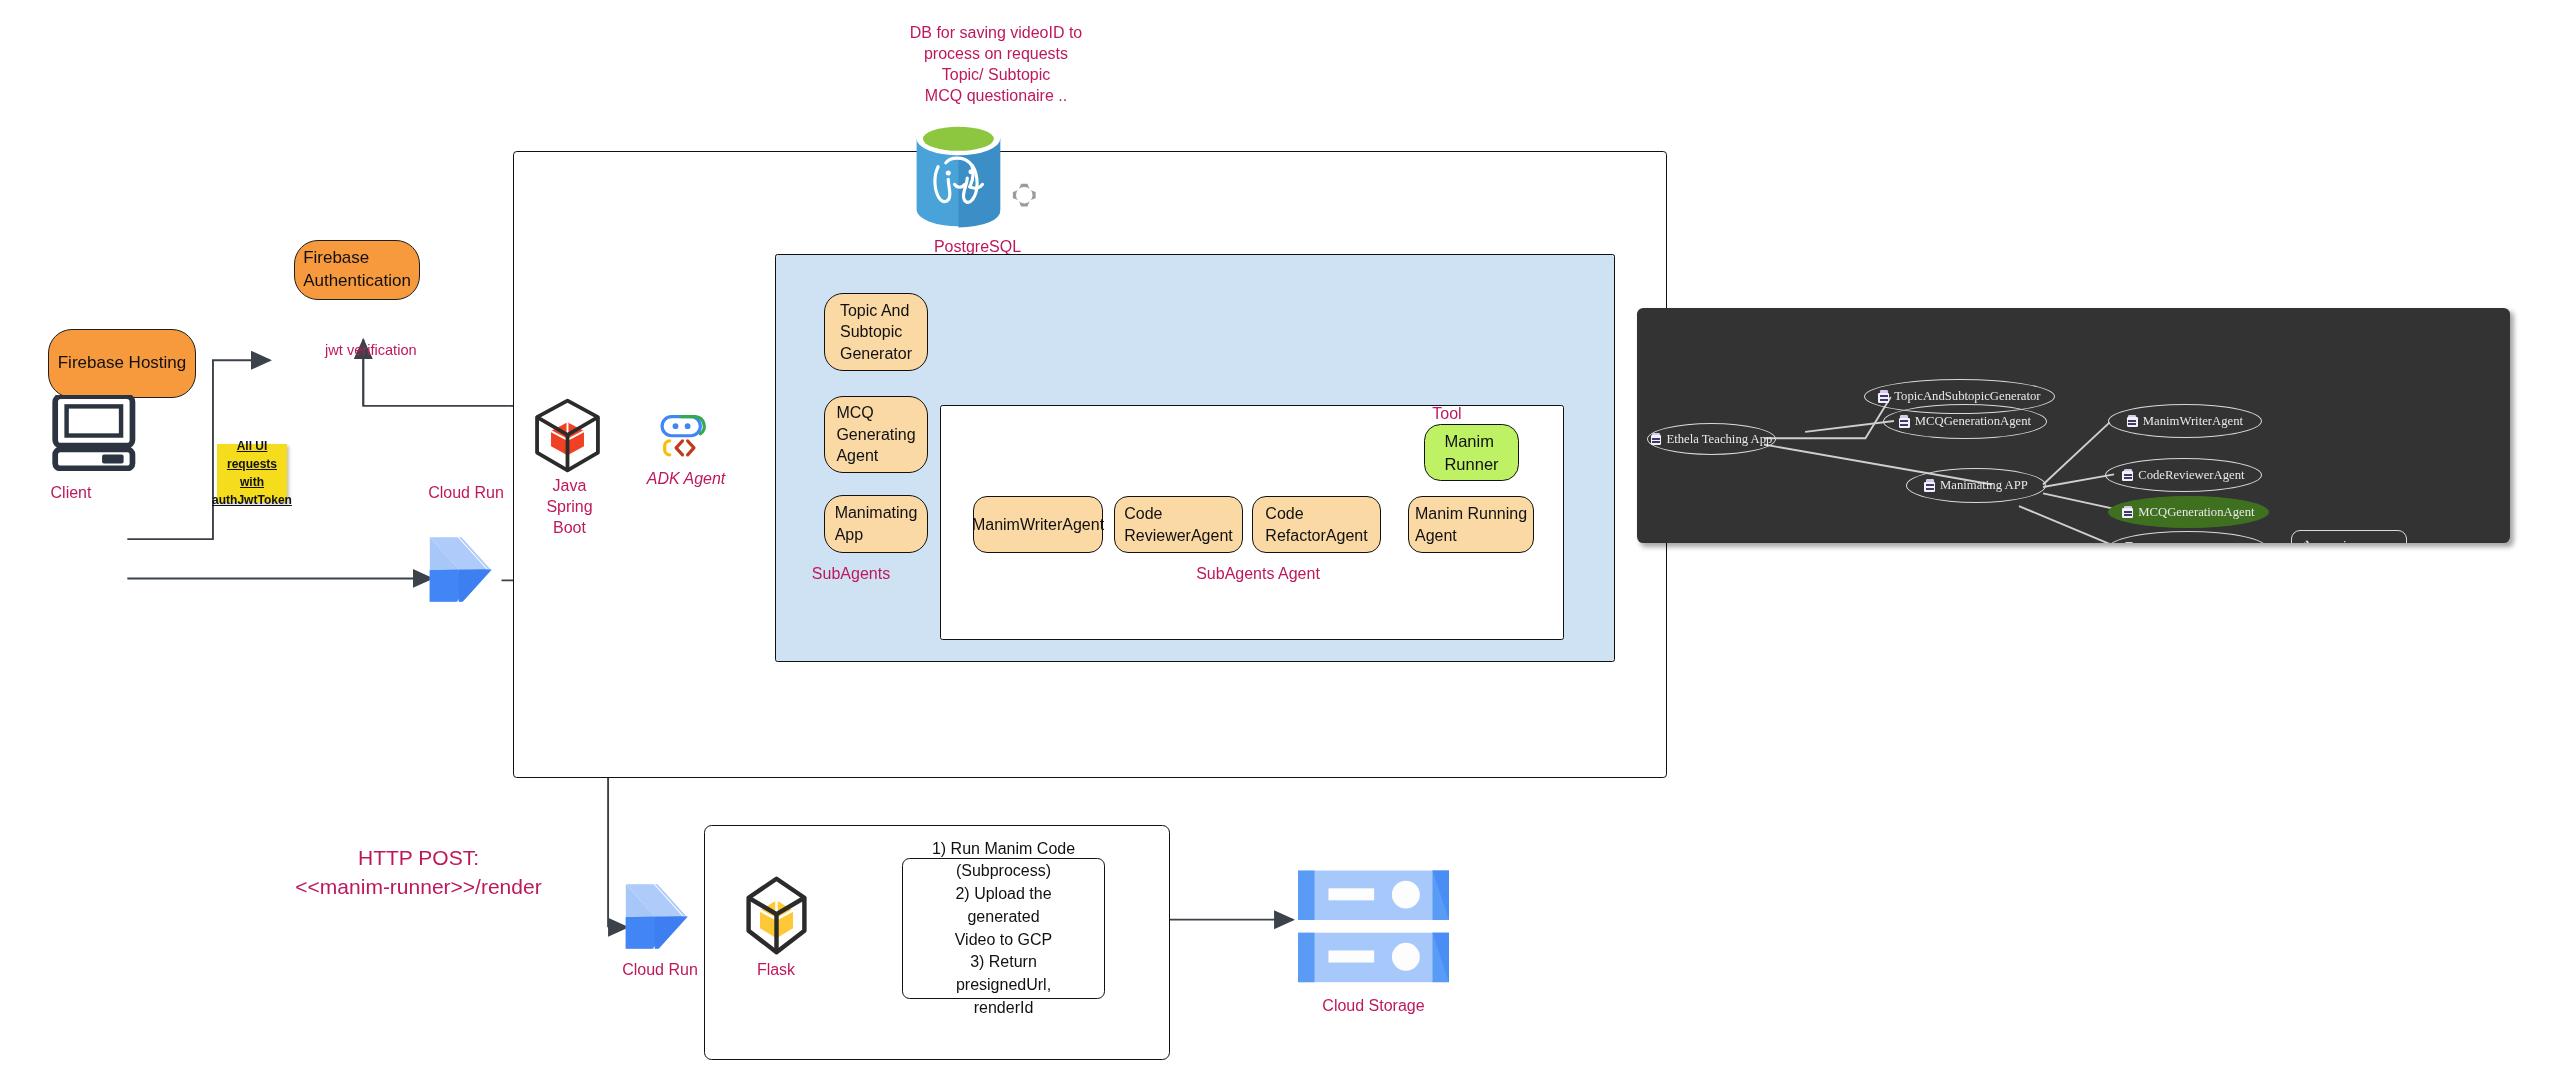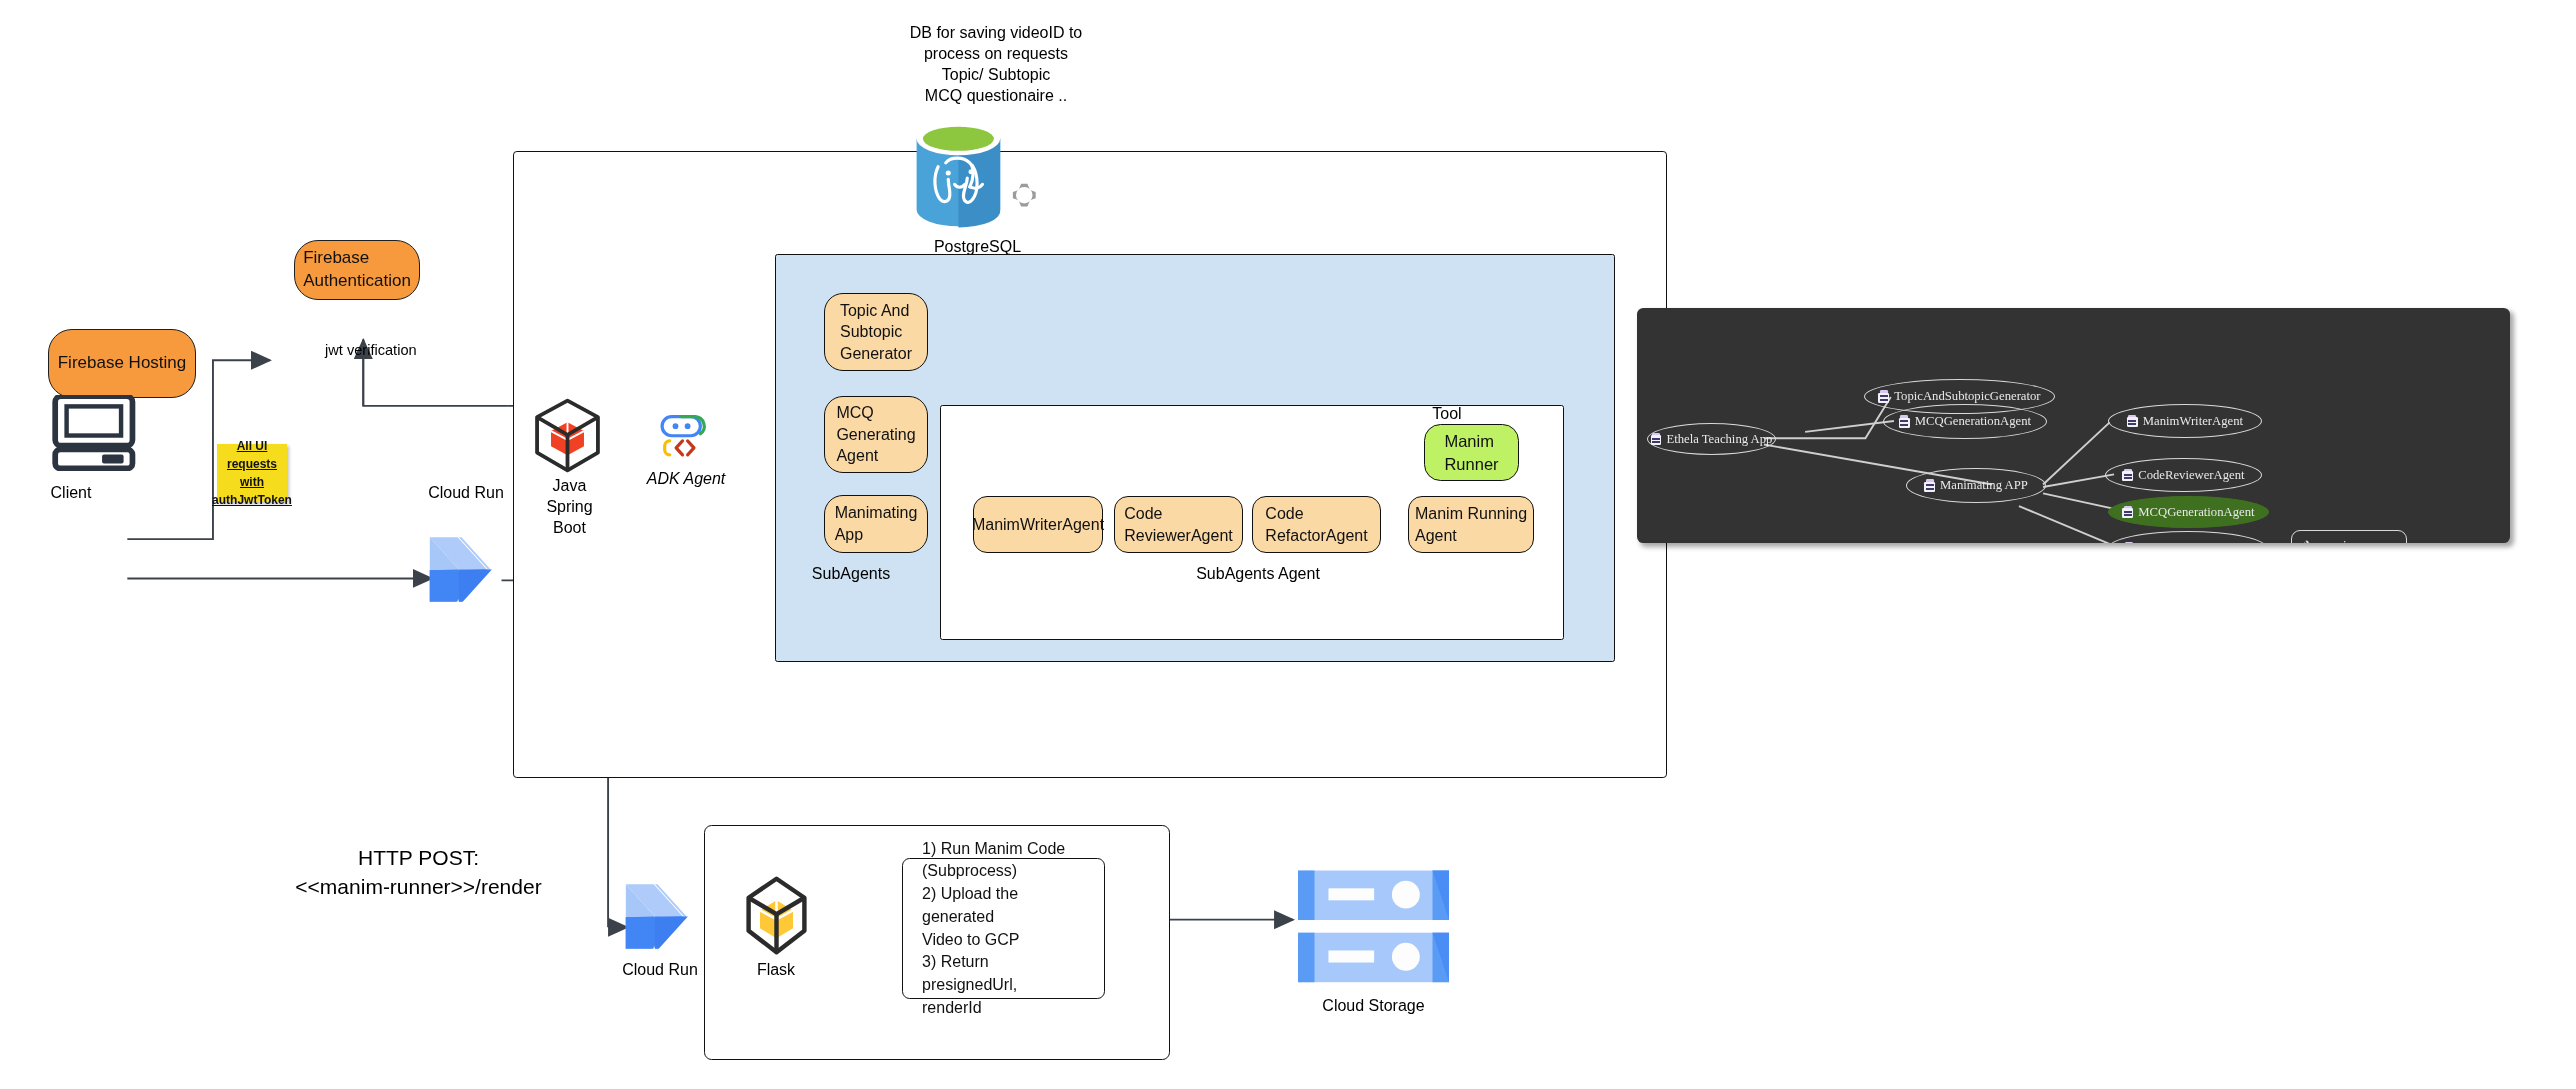--- a/index.html
+++ b/index.html
@@ -2,39 +2,39 @@
 <html style="font-size:10px"><head>
 <meta charset="utf-8">
 <style>
   html,body{margin:0;padding:0;background:#ffffff;}
   body{width:2576px;height:1089px;position:relative;overflow:hidden;
        font-family:"Liberation Sans",sans-serif;color:#111;}
   #stage{position:absolute;left:0;top:0;width:2576px;height:1089px;}
   svg.wires{position:absolute;left:0;top:0;width:2576px;height:1089px;pointer-events:none;}
 
   
-  .lbl{position:absolute;text-align:center;font-size:16px;line-height:1.32;color:#000000;white-space:pre-line;}
+  .lbl{position:absolute;text-align:center;font-size:16px;line-height:1.32;color:#be185d;white-space:pre-line;}
   .lbl.sm{font-size:14.6px;}
 
   
   .pill{position:absolute;display:flex;align-items:center;justify-content:center;
         border:1.6px solid #111;border-radius:9px;
         background:#f7ad4a;font-size:16px;line-height:1.35;white-space:pre-line;margin-left:24px;}
   .pill.fb{background:#F79A3E;border:1.6px solid #1f1f1f;border-radius:24px;font-size:17px;}
   .pill.sub{background:#fbd9a5;border-radius:19px;font-size:16px;}
   .pill.seq{background:#fbd9a5;border-radius:14px;font-size:16px;}
   .pill.tool{background:#bef264;border-radius:16.5px;font-size:16.5px;}
 
   
   .box{position:absolute;background:#fff;border:1.9px solid #111;border-radius:3.8px;}
   .box.blue{background:#cfe2f3;border:1.9px solid #111;border-radius:2.5px;}
   .box.white-inner{background:#fff;border:1.9px solid #111;border-radius:2.5px;}
   .box.thin{border-width:1.6px;border-radius:7.6px;}
   .box.steps{border:1.6px solid #111;border-radius:7.6px;background:#fff;
-             display:flex;align-items:center;justify-content:center;
+             display:flex;align-items:center;justify-content:center;text-align:center;
              font-size:16px;line-height:1.42;white-space:pre-line;padding:5px 19px;box-sizing:border-box;}
 
   
   .sticky{position:absolute;background:#f5dd1e;display:flex;align-items:center;justify-content:center;
           box-shadow:1.9px 1.9px 3.2px rgba(0,0,0,.25);font-size:12px;line-height:1.5;text-align:center;
           white-space:pre-line;color:#111;font-weight:600;}
 
   
   .panel{position:absolute;background:#333333;border-radius:6.3px;box-shadow:3.8px 3.8px 5px rgba(0,0,0,.35);overflow:hidden;}
   .panel .ginner{position:absolute;inset:0;}

